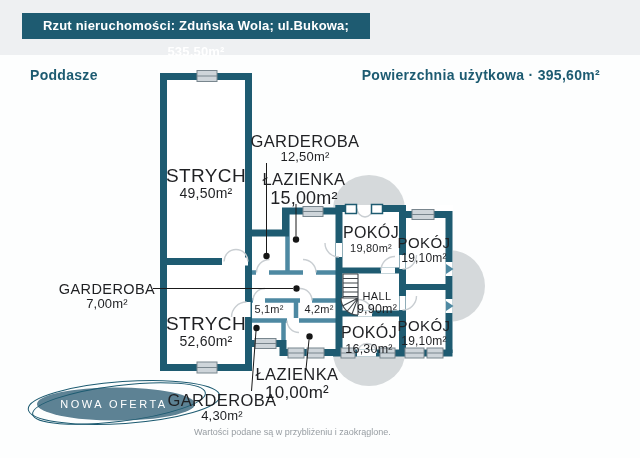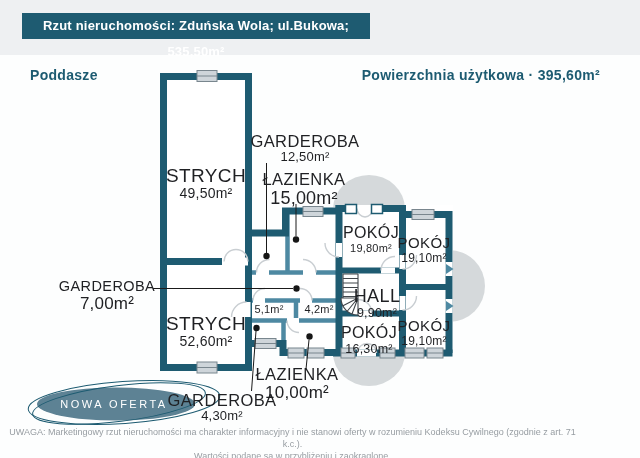--- a/index.html
+++ b/index.html
@@ -199,30 +199,30 @@
 <div class="room-label" style="left:371px;top:239px">
   <span class="rname" style="font-size:16px">POKÓJ</span>
   <span class="rarea" style="font-size:11px">19,80m²</span>
 </div>
 <div class="room-label" style="left:424px;top:250px">
   <span class="rname" style="font-size:15px">POKÓJ</span>
   <span class="rarea" style="font-size:12px">19,10m²</span>
 </div>
 <div class="room-label" style="left:107px;top:296px">
   <span class="rname" style="font-size:14.5px">GARDEROBA</span>
-  <span class="rarea" style="font-size:17px">7,00m²</span>
+  <span class="rarea" style="font-size:13px">7,00m²</span>
 </div>
 <div class="room-label" style="left:269px;top:309px">
   <span class="rarea" style="font-size:11px">5,1m²</span>
 </div>
 <div class="room-label" style="left:319px;top:309px">
   <span class="rarea" style="font-size:11px">4,2m²</span>
 </div>
 <div class="room-label" style="left:377px;top:303px">
-  <span class="rname" style="font-size:18px">HALL</span>
+  <span class="rname" style="font-size:11px">HALL</span>
   <span class="rarea" style="font-size:12.5px">9,90m²</span>
 </div>
 <div class="room-label" style="left:369px;top:340px">
   <span class="rname" style="font-size:16px">POKÓJ</span>
   <span class="rarea" style="font-size:12.5px">16,30m²</span>
 </div>
 <div class="room-label" style="left:424px;top:333px">
   <span class="rname" style="font-size:15px">POKÓJ</span>
   <span class="rarea" style="font-size:12px">19,10m²</span>
 </div>
@@ -231,15 +231,14 @@
   <span class="rarea" style="font-size:17px">10,00m²</span>
 </div>
 <div class="room-label" style="left:222px;top:408px">
   <span class="rname" style="font-size:16.5px">GARDEROBA</span>
   <span class="rarea" style="font-size:13px">4,30m²</span>
 </div>
 
 <div class="badge-label">NOWA OFERTA</div>
 
 <div class="disclaimer">
-  <div>UWAGA: Marketingowy rzut nieruchomości ma charakter informacyjny i nie stanowi oferty w rozumieniu Kodeksu Cywilnego (zgodnie z art. 71 k.c.).</div>
   <div>Wartości podane są w przybliżeniu i zaokrąglone.</div>
 </div>
 
 </body></html>

